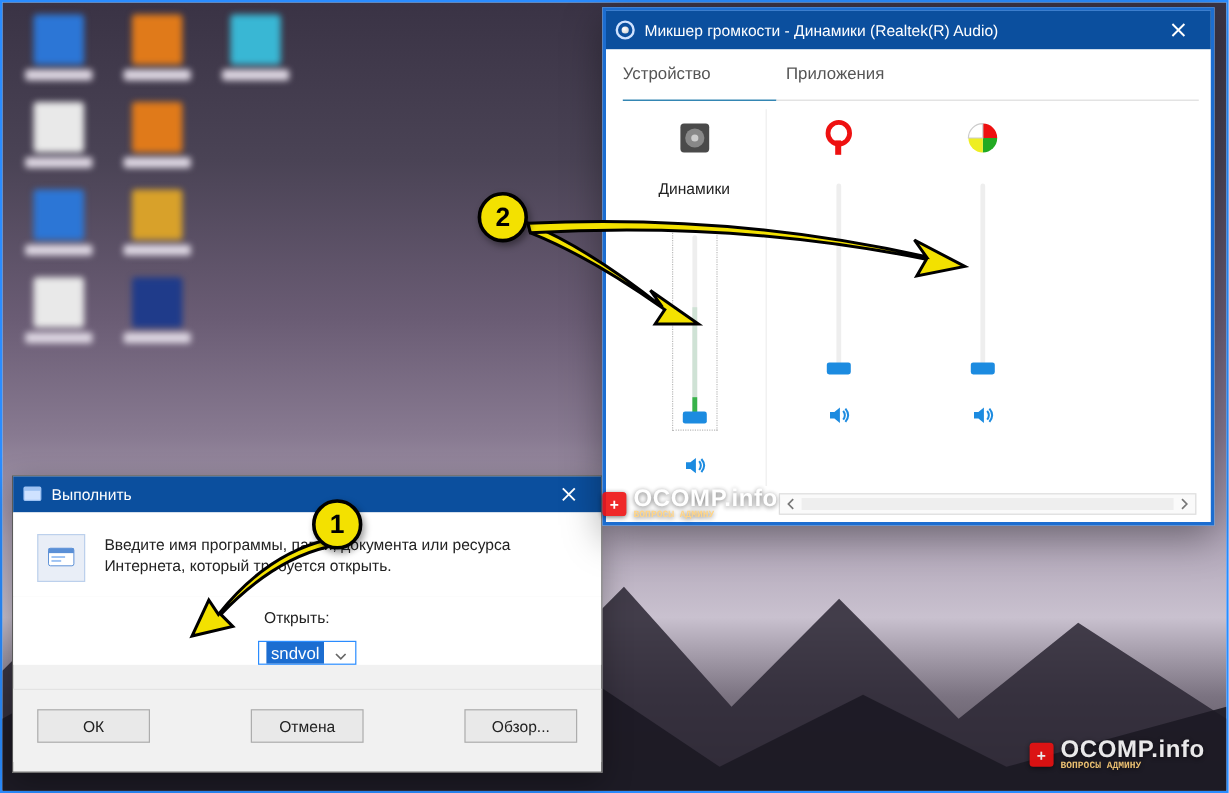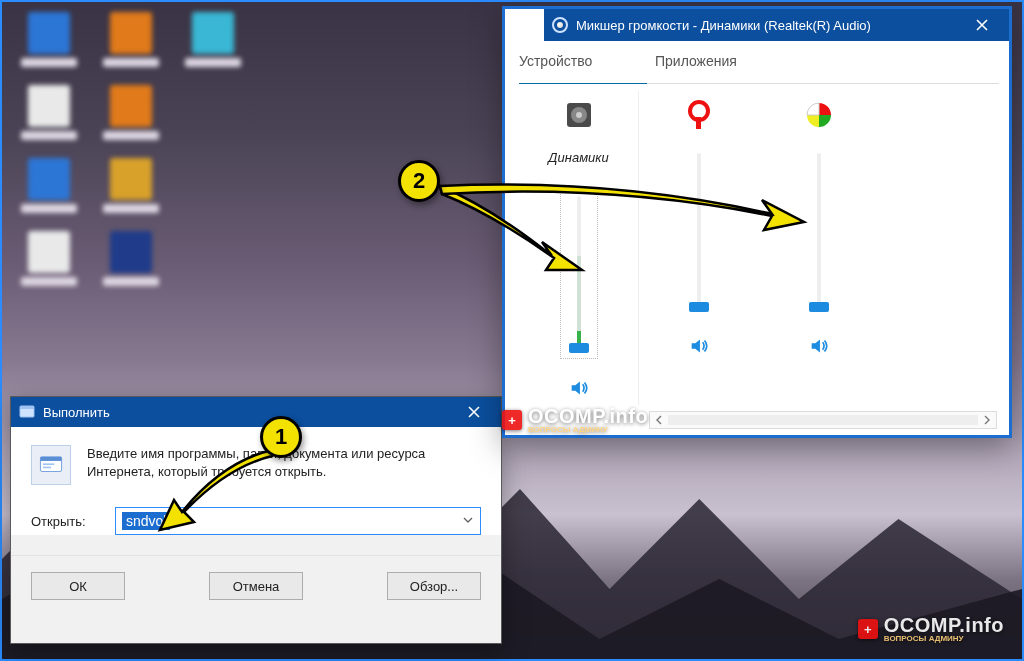--- a/index.html
+++ b/index.html
@@ -26,63 +26,63 @@
     background:#f1f1f1; border:1px solid #5a5a5a; box-shadow:0 8px 24px rgba(0,0,0,.35);
   }
   .titlebar { height:30px; background:#0b4f9e; color:#fff; display:flex; align-items:center; padding:0 6px 0 8px; }
   .titlebar .ticon { width:16px; height:16px; margin-right:8px; display:flex; align-items:center; justify-content:center; }
   .titlebar .ttl { flex:1; font-size:13px; }
   .titlebar .tclose { width:42px; height:28px; display:flex; align-items:center; justify-content:center; cursor:pointer; }
   .run-body { padding:18px 20px 12px 20px; background:#fff; display:flex; gap:16px; }
   .run-bigicon { width:40px; height:40px; flex:0 0 40px; background:#e9eef7; border:1px solid #bcd0ec; display:flex; align-items:center; justify-content:center; }
   .run-bigicon svg { width:26px; height:26px; }
   .run-desc { color:#222; font-size:13px; line-height:1.35; }
-  .run-row { display:flex; align-items:center; gap:12px; padding:10px 20px 0 20px; background:#fff; }
+  .run-row { display:flex; align-items:center; gap:12px; padding:10px 20px 0 20px; background:#fff;flex-direction:column; }
   .run-rowlbl { width:72px; color:#222; }
   .run-combo { flex:1; height:28px; border:1px solid #2a8cff; background:#fff; display:flex; align-items:center; padding:0 26px 0 6px; position:relative; }
   .run-combo .selected { background:#1c6dd0; color:#fff; padding:1px 4px; font-size:14px; }
   .run-combo .chev { position:absolute; right:6px; top:6px; color:#666; }
   .run-btns { background:#f1f1f1; padding:16px 20px 16px 20px; display:flex; gap:12px; justify-content:space-between; border-top:1px solid #e3e3e3; margin-top:20px; }
   .wbtn { min-width:94px; height:28px; background:#e9e9e9; border:1px solid #adadad; font-size:13px; color:#222; cursor:pointer; }
 
   
   .mixer {
     position:absolute; right:10px; top:4px; width:510px; height:432px;
     background:#fff; border:3px solid #1c6dd0; box-shadow:0 10px 30px rgba(0,0,0,.35);
   }
-  .mixer .titlebar { background:#0b4f9e; height:32px;margin-left:39px; }
+  .mixer .titlebar { background:#0b4f9e; height:32px; }
   .mixer .titlebar .mticon { width:16px; height:16px; border:2px solid #cfe2ff; border-radius:50%; margin-right:8px; position:relative; }
   .mixer .titlebar .mticon::after { content:""; position:absolute; inset:3px; border-radius:50%; background:radial-gradient(circle at 35% 35%, #fff, #ccc); }
   .mixer-body { padding:12px 10px 6px 14px; }
   .mixer-headers { display:flex; color:#555; font-size:14px; border-bottom:1px solid transparent; }
   .mixer-headers .h1 { width:128px; border-bottom:1px solid #0369a1; padding-bottom:4px; }
   .mixer-headers .h2 { border-bottom:1px solid #ddd; padding-bottom:14px; padding-left:8px; flex:1; }
   .mixer-cols { display:flex; gap:0; margin-top:6px; align-items:flex-start; }
   .mcol { width:120px; display:flex; flex-direction:column; align-items:center; gap:8px; padding:6px 4px; }
-  .mcol.device { border-right:1px solid #eee;font-style:italic; }
+  .mcol.device { border-right:1px solid #eee; }
   .micon { width:36px; height:36px; display:flex; align-items:center; justify-content:center; }
   .mname { font-size:13px; color:#222; text-align:center; min-height:34px; display:flex; align-items:center; justify-content:center; line-height:1.2; }
   .slider-wrap { width:28px; height:170px; position:relative; margin-top:6px; }
   .slider-wrap.boxed { border:1px dotted #bbb; width:38px; padding:2px; }
   .track { position:absolute; left:50%; transform:translateX(-50%); top:6px; bottom:12px; width:4px; background:#eee; border-radius:2px; }
   .track .fill-peak { position:absolute; bottom:0; width:100%; background:#cfe2d5; }
   .track .fill-live { position:absolute; bottom:0; width:100%; background:#38b24a; }
   .thumb { position:absolute; left:50%; transform:translate(-50%,50%); width:20px; height:10px; background:#1c8be0; border-radius:2px; cursor:pointer; }
   .mute { margin-top:10px; color:#1c8be0; cursor:pointer; display:flex; align-items:center; justify-content:center; }
   .mute svg { width:22px; height:22px; }
   .mixer-scroll { margin:6px 2px 4px 130px; height:18px; display:flex; align-items:center; border:1px solid #ddd; background:#fafafa; }
   .mixer-scroll .arrow { width:18px; height:16px; display:flex; align-items:center; justify-content:center; color:#777; cursor:pointer; }
   .mixer-scroll .bar { flex:1; height:10px; background:#eee; }
 
   
   .watermark { position:absolute; display:flex; align-items:center; gap:6px; color:#fff; font-weight:600; filter:drop-shadow(0 1px 2px rgba(0,0,0,.6)); opacity:.9; }
   .watermark .cross { width:20px; height:20px; background:#e11; border-radius:3px; display:flex; align-items:center; justify-content:center; color:#fff; font-weight:900; }
   .watermark .txt { display:flex; flex-direction:column; line-height:1; }
   .watermark .txt .l1 { font-size:20px; letter-spacing:.5px; }
-  .watermark .txt .l2 { font-size:8px; color:#ffd079; }
+  .watermark .txt .l2 { font-size:8px; color:#ffd079;font-family:Liberation Mono, monospace; }
 
   
   .badge { position:absolute; width:42px; height:42px; border-radius:50%; background:#f3e100; border:3px solid #000; display:flex; align-items:center; justify-content:center; font-weight:800; font-size:22px; box-shadow:2px 3px 6px rgba(0,0,0,.4); z-index:50; }
   .arrow-svg { position:absolute; z-index:40; overflow:visible; pointer-events:none; }
   .arrow-svg path { fill:#f3e100; stroke:#000; stroke-width:2.5; }
 </style>
 </head>
 <body>
 
 <div class="stage">

